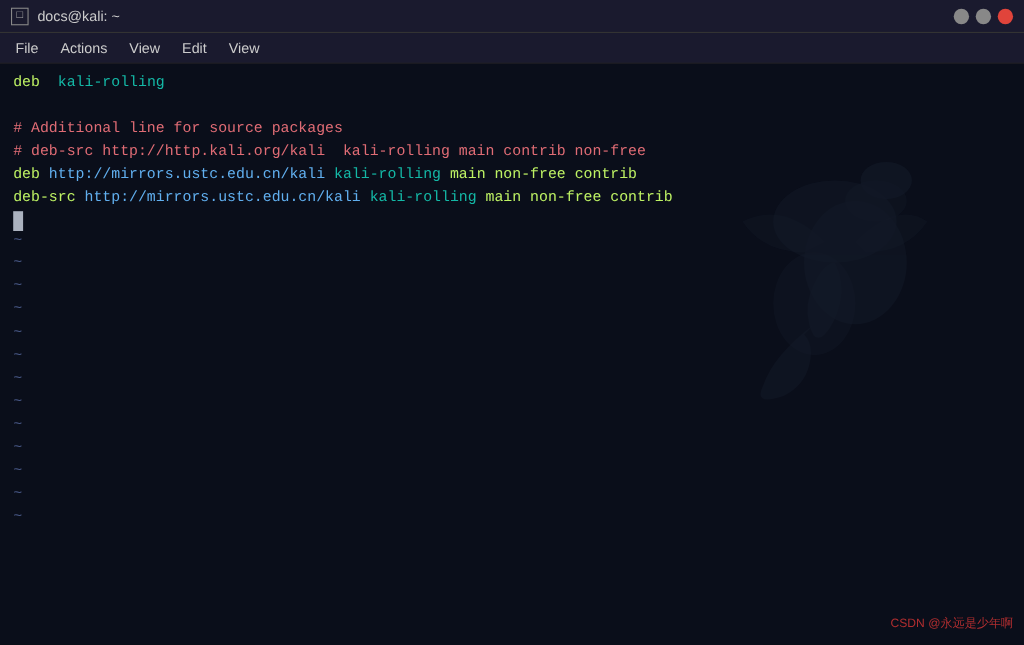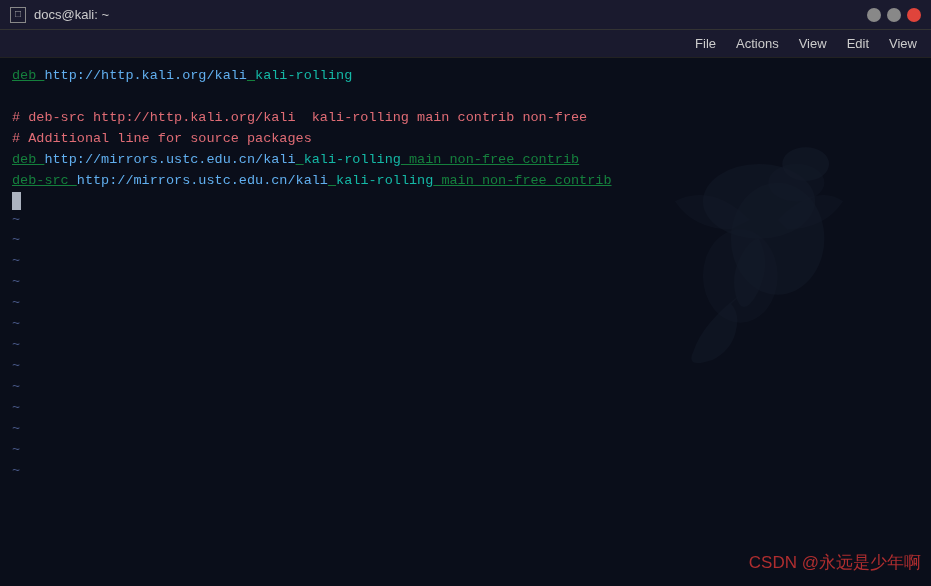--- a/index.html
+++ b/index.html
@@ -58,21 +58,20 @@
 
     
     .menubar {
       background: #1a1a2e;
       height: 28px;
       display: flex;
       align-items: center;
       padding: 0 6px;
       gap: 4px;
       border-bottom: 1px solid #222;
-      justify-content: flex-end;
     }
     .menubar-item {
       color: #cccccc;
       font-size: 13px;
       font-family: sans-serif;
       padding: 3px 8px;
       cursor: pointer;
       border-radius: 3px;
     }
 
@@ -96,36 +95,36 @@
       opacity: 0.12;
       pointer-events: none;
     }
 
     
     .watermark-text {
       position: absolute;
       bottom: 12px;
       right: 10px;
       color: #cc3333;
-      font-size: 17px;
+      font-size: 11px;
       font-family: sans-serif;
       opacity: 0.85;
     }
 
     .line {
       display: flex;
       align-items: baseline;
       line-height: 1.55;
       font-size: 13.5px;
       white-space: pre;
     }
     .comment { color: #e06c75; }
     .url { color: #61afef; }
     .keyword { color: #14b8a6; font-weight: normal; }
-    .normal { color: #15803d; text-decoration: underline; }
+    .normal { color: #bef264; }
     .tilde { color: #4a5a8a; }
     .cursor-line {
       display: flex;
       align-items: center;
       line-height: 1.55;
       font-size: 13.5px;
     }
     .cursor-block {
       display: inline-block;
       width: 9px;
@@ -175,31 +174,31 @@
 
       <path d="M170 120 Q130 80 90 100 Q110 130 150 130" fill="#6688aa" opacity="0.4"></path>
       <path d="M200 120 Q240 80 270 100 Q250 130 210 130" fill="#6688aa" opacity="0.4"></path>
 
       <path d="M180 140 Q190 160 185 180 Q180 200 170 210 Q160 220 155 200 Q150 180 160 160 Q170 140 180 140" fill="#6688aa" opacity="0.5"></path>
     </g>
   </svg>
 
 
   <div class="line">
-    <span class="normal">deb </span><span class="url">http://http.kali.org/kali</span><span class="normal"> </span><span class="keyword">kali-rolling</span>
+    <span class="normal">deb </span><span class="normal"> </span><span class="keyword">kali-rolling</span>
   </div>
 
   <div class="line">&nbsp;</div>
 
   <div class="line">
+    <span class="comment"># Additional line for source packages</span>
+  </div>
+
+  <div class="line">
     <span class="comment"># deb-src http://http.kali.org/kali  kali-rolling main contrib non-free</span>
-  </div>
-
-  <div class="line">
-    <span class="comment"># Additional line for source packages</span>
   </div>
 
   <div class="line">
     <span class="normal">deb </span><span class="url">http://mirrors.ustc.edu.cn/kali</span><span class="normal"> </span><span class="keyword">kali-rolling</span><span class="normal"> main non-free contrib</span>
   </div>
 
   <div class="line">
     <span class="normal">deb-src </span><span class="url">http://mirrors.ustc.edu.cn/kali</span><span class="normal"> </span><span class="keyword">kali-rolling</span><span class="normal"> main non-free contrib</span>
   </div>
 

